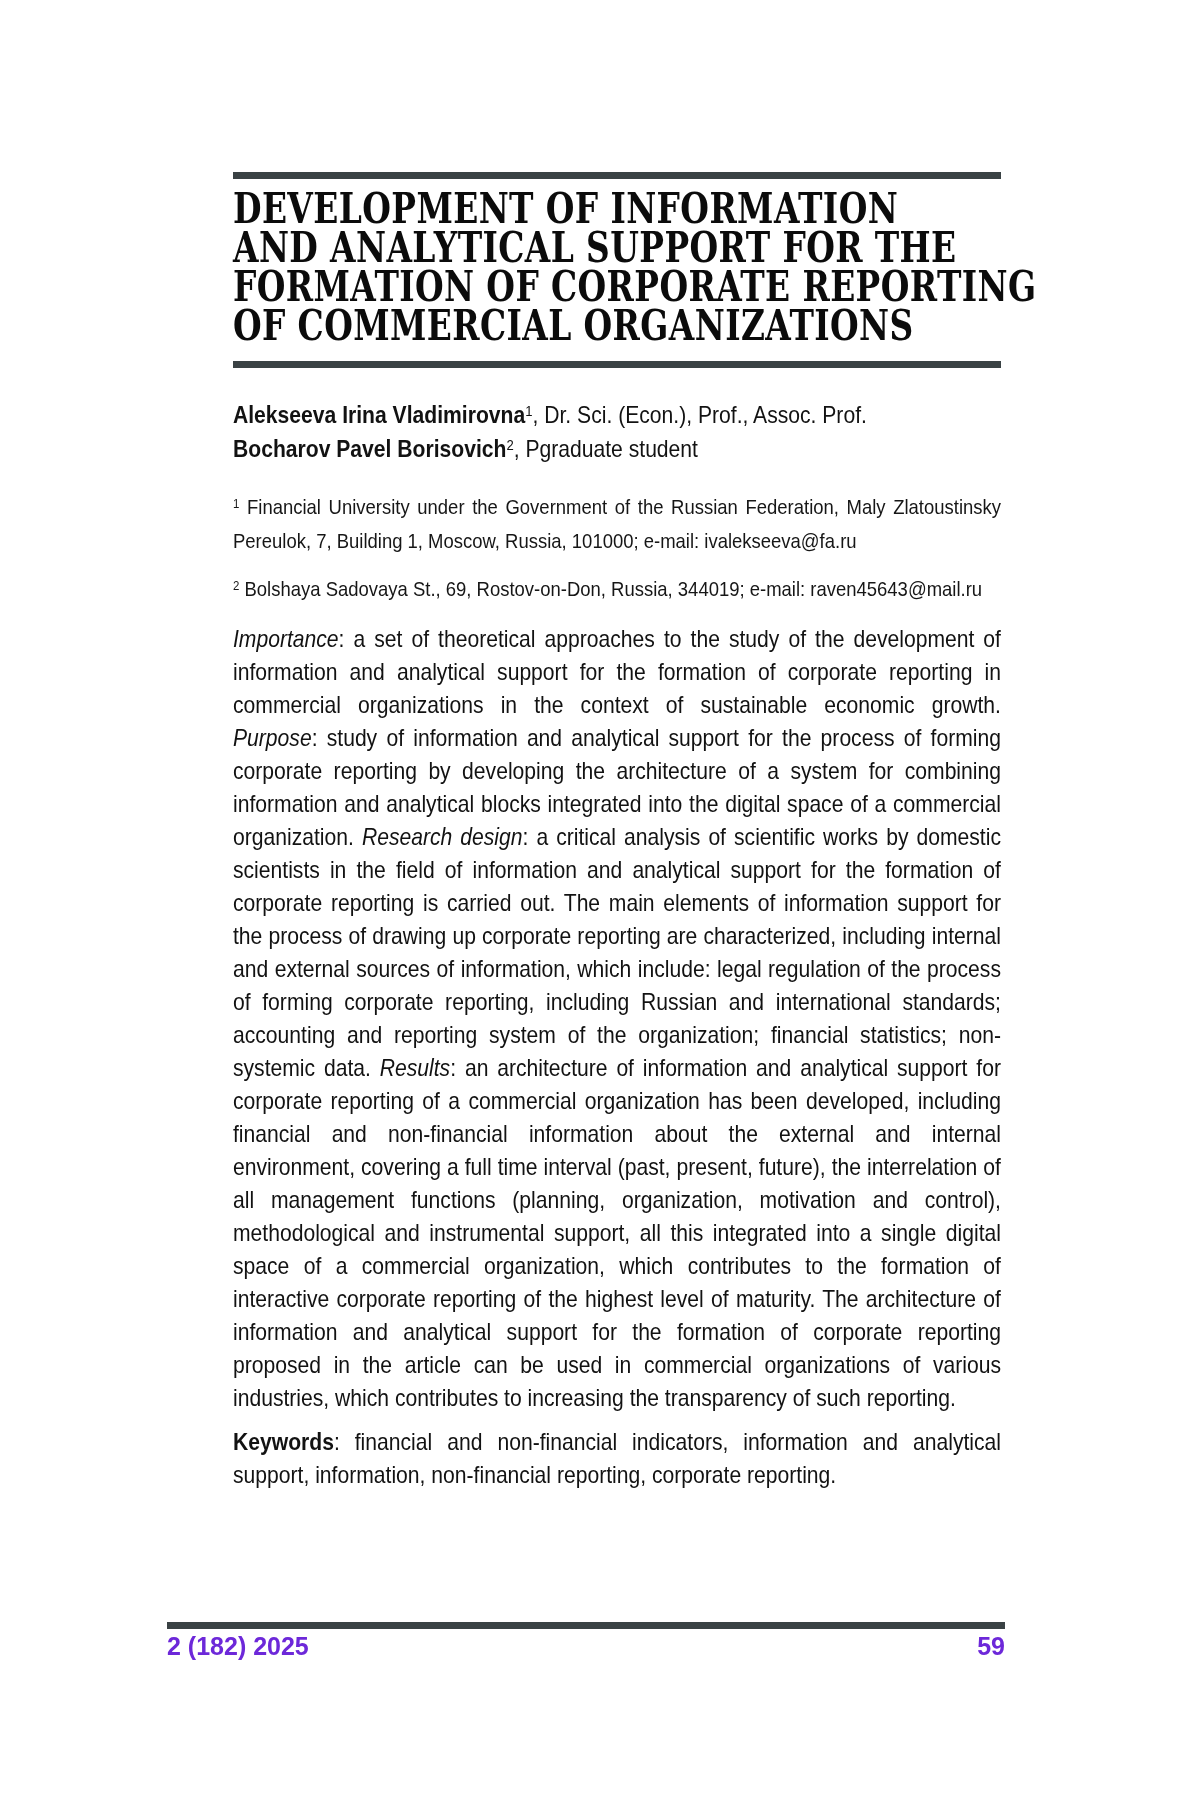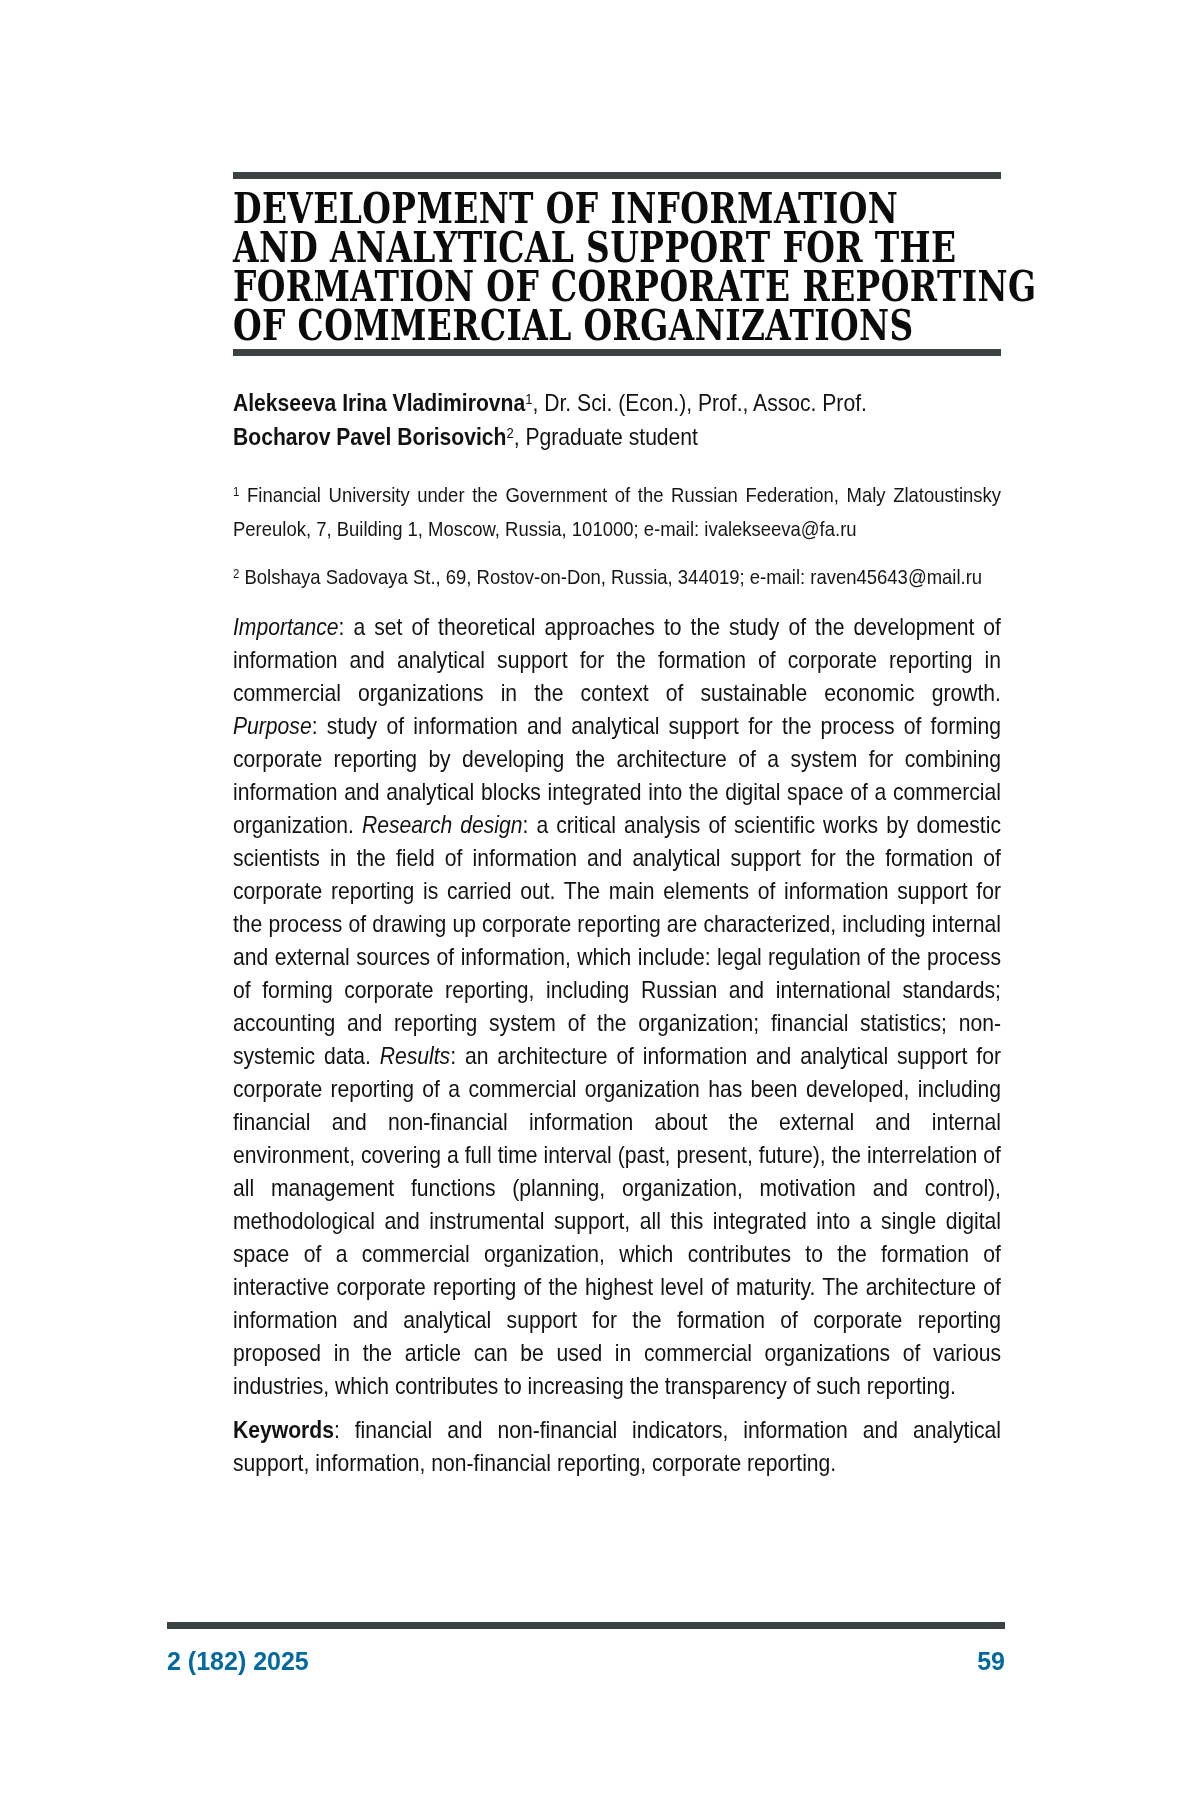--- a/index.html
+++ b/index.html
@@ -17,21 +17,21 @@
     left: 233px;
     top: 172px;
     width: 768px;
   }
   .rule {
     height: 7px;
     background: #3a4244;
   }
   
   .title {
-    margin: 10px 0 4px 0;
+    margin: 10px 0 16px 0;
     font-family: "DejaVu Serif", serif;
     font-weight: 700;
     font-size: 43px;
     line-height: 39px;
     color: #0b0b0b;
     letter-spacing: 0.5px;
   }
   .title-line {
     display: block;
     white-space: nowrap;
@@ -83,24 +83,24 @@
   }
   .footer {
     position: absolute;
     left: 167px;
     top: 1622px;
     width: 838px;
   }
   .footer-row {
     display: flex;
     justify-content: space-between;
-    padding-top: 18px;
+    padding-top: 3px;
     font-size: 25px;
     font-weight: 700;
-    color: #0369a1;
+    color: #6d28d9;
   }
 </style>
 </head>
 <body>
 
 <div class="page">
   <div class="content">
 
     <div class="rule" style="background: rgb(58, 66, 68);"></div>
 

